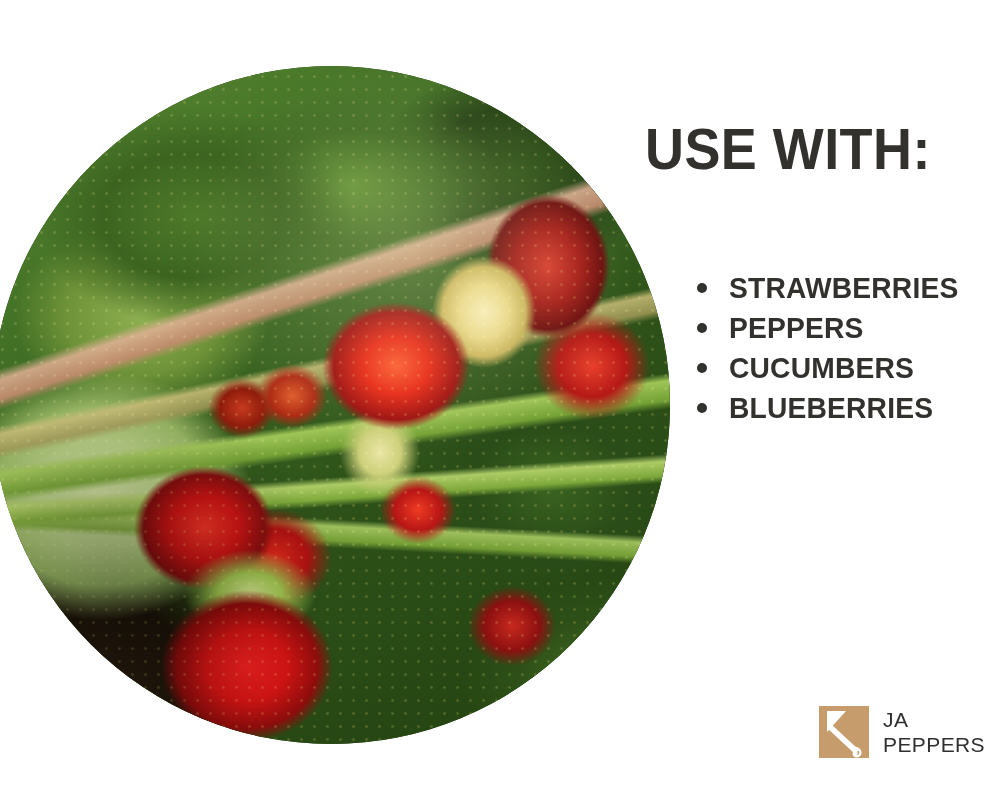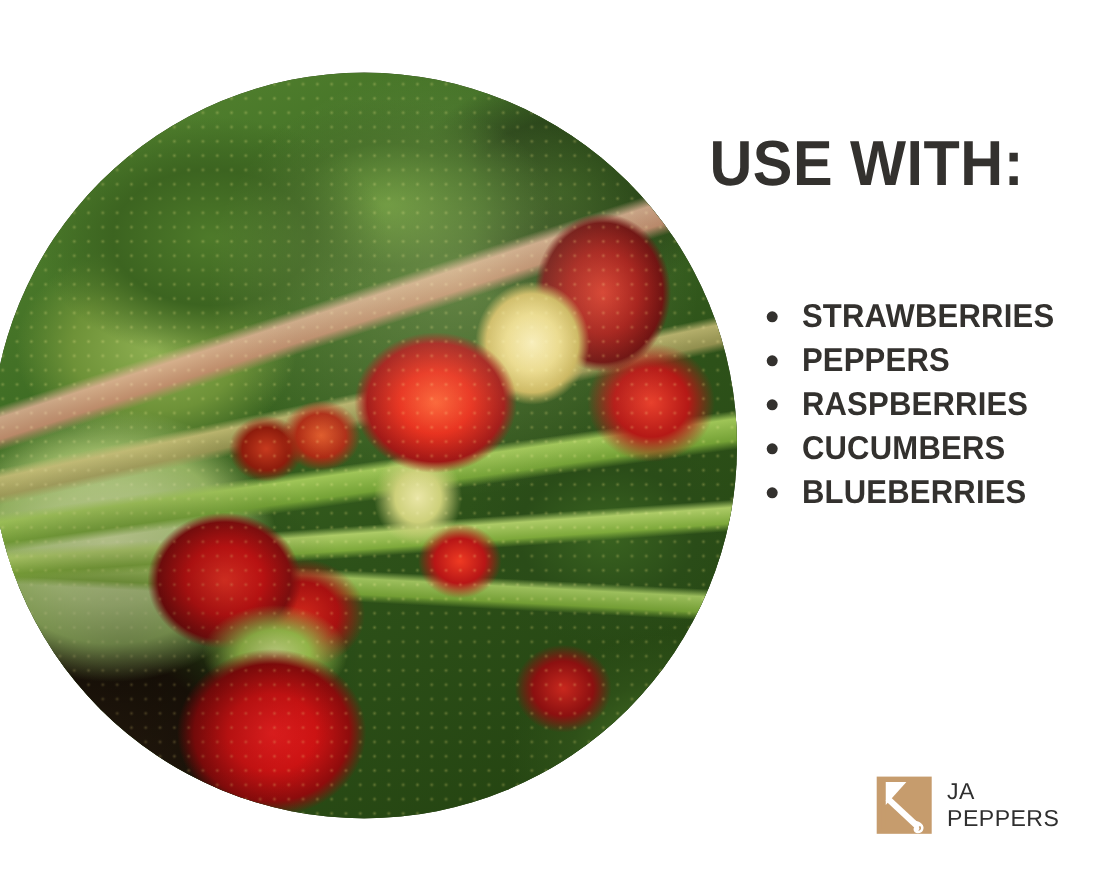--- a/index.html
+++ b/index.html
@@ -143,21 +143,21 @@
     font-weight: 700;
     letter-spacing: 0.2px;
     color: #33312e;
     transform: scaleX(0.94);
     transform-origin: left center;
   }
 
   
   .logo {
     position: absolute;
-    left: 768px;
+    left: 790px;
     top: 706px;
     display: flex;
     align-items: center;
     padding-left: 29px;
   }
   .logo-mark {
     position: relative;
     width: 50px;
     height: 52px;
     background: #c69c6d;
@@ -188,24 +188,20 @@
   <div class="headline">USE WITH:</div>
 
   <ul class="use-list">
     <li>
       <span class="bullet-dot"></span>
       <span class="item-label">STRAWBERRIES</span>
     </li>
     <li>
       <span class="bullet-dot"></span>
       <span class="item-label">PEPPERS</span>
-    </li>
-    <li>
-      <span class="bullet-dot"></span>
-      <span class="item-label">RASPBERRIES</span>
     </li>
     <li>
       <span class="bullet-dot"></span>
       <span class="item-label">CUCUMBERS</span>
     </li>
     <li>
       <span class="bullet-dot"></span>
       <span class="item-label">BLUEBERRIES</span>
     </li>
   </ul>

